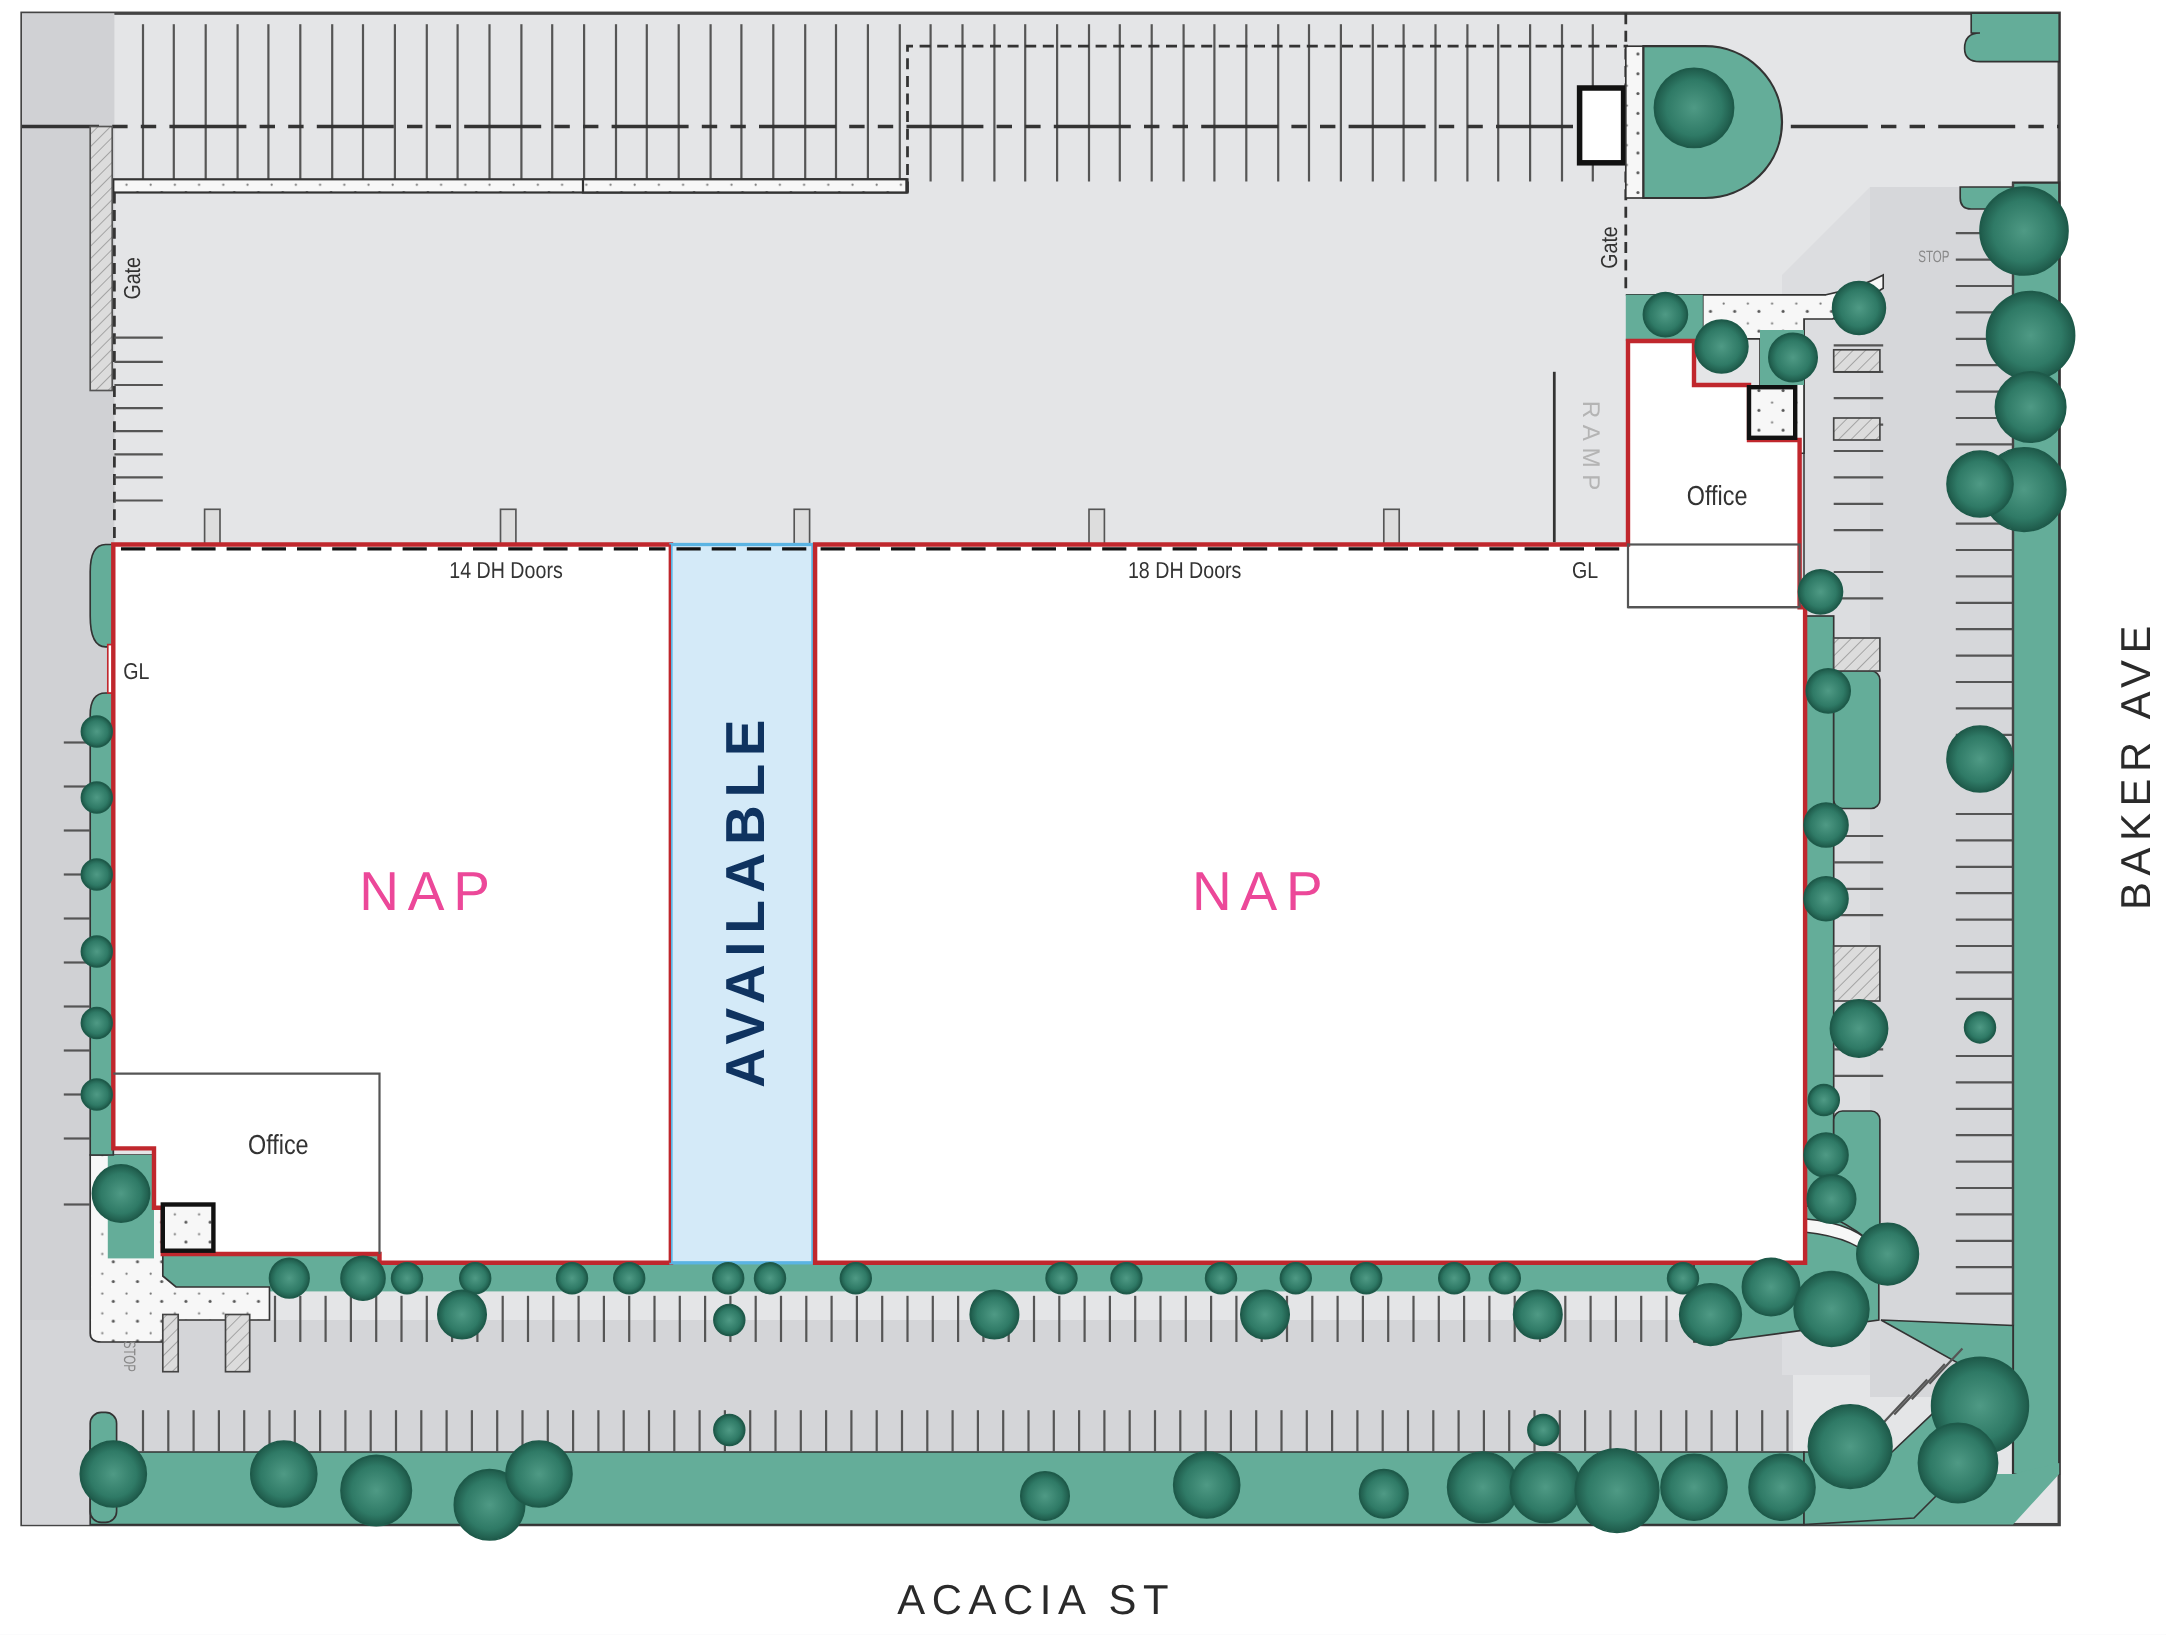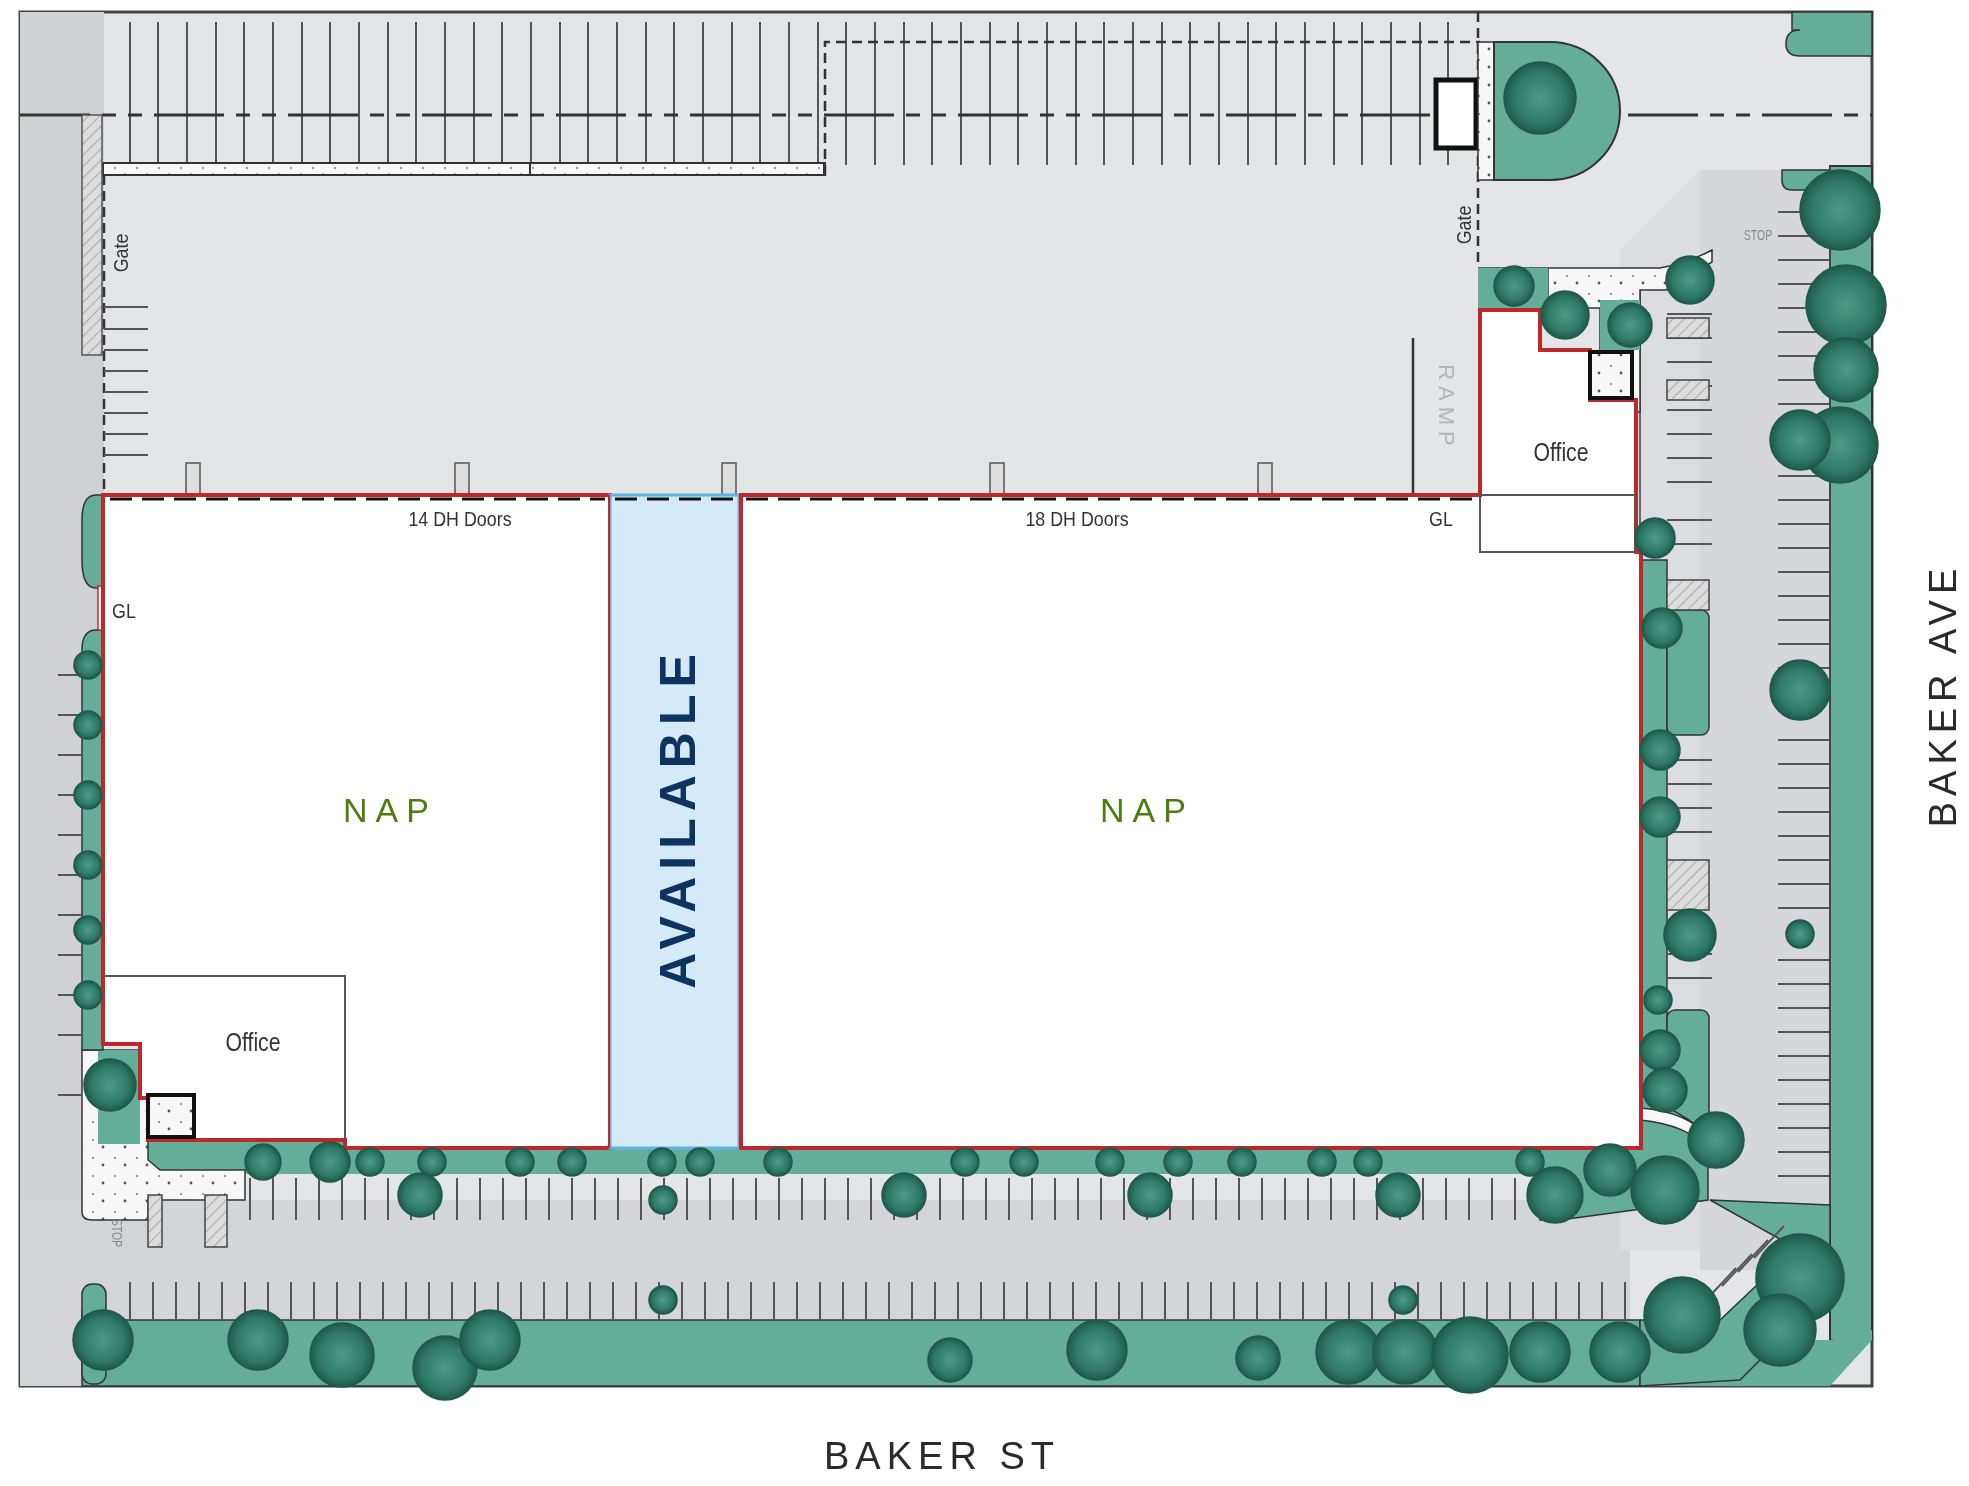--- a/index.html
+++ b/index.html
@@ -1,19 +1,19 @@
 <!DOCTYPE html>
 <html><head>
 <meta charset="utf-8">
 <style>
   html, body { margin:0; padding:0; background:#ffffff; }
   body { width:1969px; height:1486px; position:relative; overflow:hidden; font-family:"Liberation Sans", sans-serif; }
   #plan { position:absolute; left:0; top:0; width:1969px; height:1486px; }
   .lbl { position:absolute; white-space:nowrap; font-family:"Liberation Sans", sans-serif; }
-  .nap { color:#4d7c0f; font-size:34px; letter-spacing:8px; font-weight:400; transform:translate(-50%,-50%); }
+  .nap { color:#ec4899; font-size:50px; letter-spacing:8px; font-weight:400; transform:translate(-50%,-50%); }
   .avail { color:#0f3360; font-size:50px; letter-spacing:7px; font-weight:700; transform:translate(-50%,-50%) rotate(-90deg); }
   .street { color:#2a2a2a; font-size:38px; letter-spacing:6px; }
   .street-v { transform:translate(-50%,-50%) rotate(-90deg); }
   .small { color:#333; font-size:21px; transform:translate(-50%,-50%) scaleX(0.85); }
   .smallv { color:#333; font-size:21px; transform:translate(-50%,-50%) rotate(-90deg) scaleX(0.85); }
   .office { color:#333; font-size:25px; transform:translate(-50%,-50%) scaleX(0.85); }
   .ramp { color:#b4b4b4; font-size:22px; letter-spacing:6px; transform:translate(-50%,-50%) rotate(90deg); }
   .stop { color:#888; font-size:15px; transform:translate(-50%,-50%) scaleX(0.7); }
 </style>
 </head>
@@ -483,14 +483,14 @@
 <div class="lbl small" style="left:124px; top:611px;">GL</div>
 <div class="lbl small" style="left:1441px; top:519px;">GL</div>
 <div class="lbl office" style="left:1561px; top:452px;">Office</div>
 <div class="lbl office" style="left:253px; top:1042px;">Office</div>
 <div class="lbl smallv" style="left:121px; top:253px;">Gate</div>
 <div class="lbl smallv" style="left:1464px; top:225px;">Gate</div>
 <div class="lbl ramp" style="left:1446px; top:408px;">RAMP</div>
 <div class="lbl stop" style="left:1758px; top:234px;">STOP</div>
 <div class="lbl stop" style="left:117px; top:1233px; transform:translate(-50%,-50%) rotate(90deg) scaleX(0.7);">STOP</div>
 
-<div class="lbl street" style="left:942px; top:1456px; transform:translate(-50%,-50%);">BAKER ST</div>
+<div class="lbl street" style="left:942px; top:1456px; transform:translate(-50%,-50%);">ACACIA ST</div>
 <div class="lbl street street-v" style="left:1943px; top:695px;">BAKER AVE</div>
 
 </body></html>

